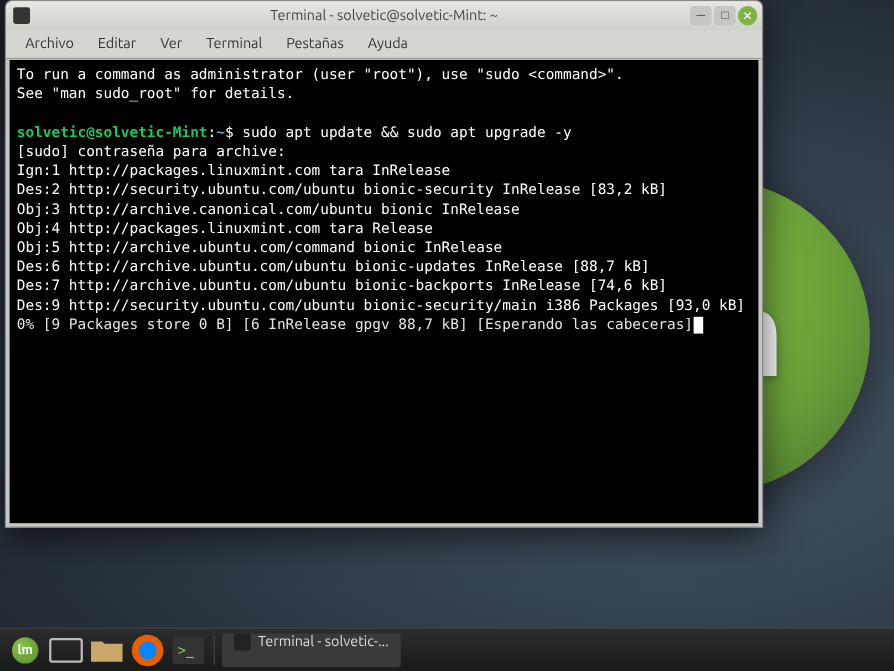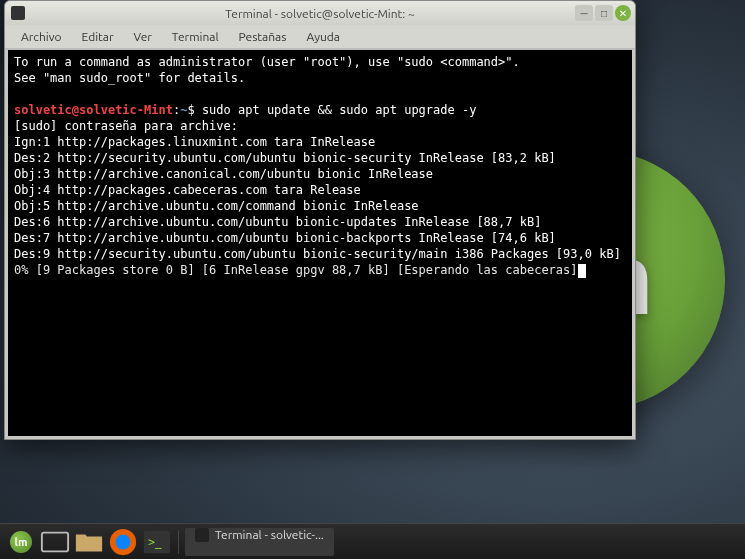--- a/index.html
+++ b/index.html
@@ -77,21 +77,21 @@
   background: #000;
   border: 3px solid #c8c8c2;
   border-top: 1px solid #bbb;
   font-family: "DejaVu Sans Mono", "Liberation Mono", monospace;
   font-size: 12px; line-height: 16px;
   color: #fff;
   padding: 4px 6px;
   overflow: hidden;
   white-space: pre-wrap;
 }
-.g { color: #ef4444; font-weight: bold; }
+.g { color: #22c55e; font-weight: bold; }
 .b { color: #729fcf; font-weight: bold; }
 .y { color: #e5e5e5; }
 .cursor {
   display: inline-block; width: 8px; height: 14px;
   background: #fff; vertical-align: middle;
 }
 .taskbar {
   position: absolute; left: 0; right: 0; bottom: 0;
   height: 36px;
   background: linear-gradient(#2c2c2c, #1a1a1a);
@@ -173,21 +173,21 @@
     <span>Ayuda</span>
   </div>
   <div class="term"><span>To run a command as administrator (user "root"), use "sudo &lt;command&gt;".</span>
 <span>See "man sudo_root" for details.</span>
 
 <span class="g">solvetic@solvetic-Mint</span><span>:</span><span class="b">~</span><span>$ </span><span>sudo apt update &amp;&amp; sudo apt upgrade -y</span>
 <span>[sudo] contraseña para archive:</span>
 <span>Ign:1 http://packages.linuxmint.com tara InRelease</span>
 <span>Des:2 http://security.ubuntu.com/ubuntu bionic-security InRelease [83,2 kB]</span>
 <span>Obj:3 http://archive.canonical.com/ubuntu bionic InRelease</span>
-<span>Obj:4 http://packages.cabeceras.com tara Release</span>
+<span>Obj:4 http://packages.linuxmint.com tara Release</span>
 <span>Obj:5 http://archive.ubuntu.com/command bionic InRelease</span>
 <span>Des:6 http://archive.ubuntu.com/ubuntu bionic-updates InRelease [88,7 kB]</span>
 <span>Des:7 http://archive.ubuntu.com/ubuntu bionic-backports InRelease [74,6 kB]</span>
 <span>Des:9 http://security.ubuntu.com/ubuntu bionic-security/main i386 Packages [93,0 kB]</span>
 <span class="y">0% [9 Packages store 0 B] [6 InRelease gpgv 88,7 kB] [Esperando las cabeceras]</span><span class="cursor"></span></div>
 </div>
 
 <div class="taskbar">
   <div class="tb-mint">
     <div class="tb-mint-badge">lm</div>

